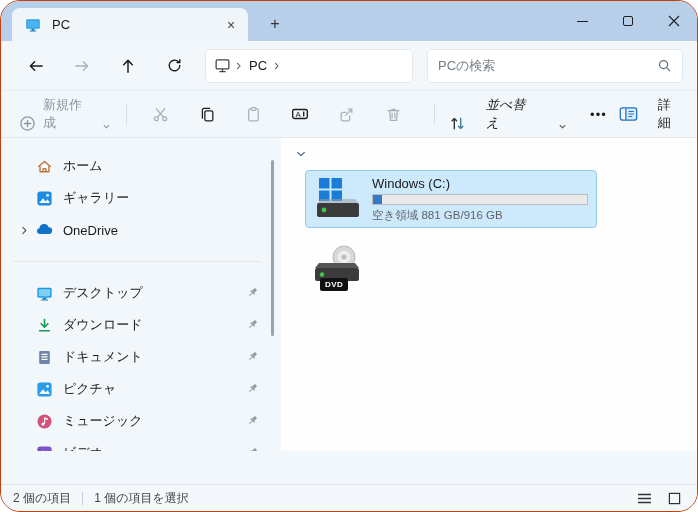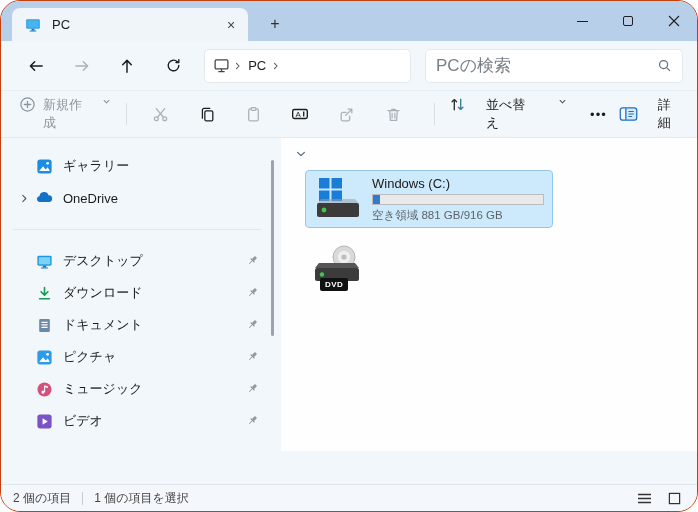--- a/index.html
+++ b/index.html
@@ -28,50 +28,50 @@
   .navbar{ height:50px; display:flex; align-items:center; padding:0 14px 0 16px; flex-shrink:0;
     border-bottom:1px solid #e9eef2;}
   .nav-btn{ width:38px; height:34px; display:flex; align-items:center; justify-content:center;
     margin-right:8px; color:#1b1b1b; border-radius:4px; }
   .nav-btn.disabled{ color:#a9b2ba; }
   .addressbar{ width:208px; height:34px; background:#fff; border:1px solid #e4e9ed; border-radius:5px;
     margin-left:4px; display:flex; align-items:center; padding:0 8px; font-size:13px; color:#1b1b1b; }
   .addressbar .crumb{ margin:0 2px; }
   .searchbox{ flex:1; height:34px; background:#fff; border:1px solid #e4e9ed; border-radius:5px;
     margin-left:14px; display:flex; align-items:center; padding:0 10px; }
-  .searchbox input{ flex:1; border:none; outline:none; font-size:17px; color:#333; background:transparent;
+  .searchbox input{ flex:1; border:none; outline:none; font-size:13px; color:#333; background:transparent;
     font-family:inherit; }
   .searchbox input::placeholder{ color:#767e86; }
   
   .toolbar{ height:47px; display:flex; align-items:center; padding:0 14px 0 18px; flex-shrink:0;
     border-bottom:1px solid #e3e8ec; }
-  .tb-new{ display:flex; align-items:flex-start; gap:7px; color:#8d959c; font-size:13px; }
+  .tb-new{ display:flex; align-items:flex-end; gap:7px; color:#8d959c; font-size:13px; }
   .tb-divider{ width:1px; height:22px; background:#d9dee3; margin:0 14px; }
   .tb-icon{ width:40px; height:34px; display:flex; align-items:center; justify-content:center;
     margin-right:7px; color:#1d1d1d; border-radius:4px; }
   .tb-icon.disabled{ color:#a9b1b8; }
-  .tb-sort{ display:flex; align-items:flex-start; gap:20px; color:#1d1d1d; font-size:13px; margin-right:10px; }
+  .tb-sort{ display:flex; align-items:flex-end; gap:20px; color:#1d1d1d; font-size:13px; margin-right:10px;font-style:italic; }
   .tb-more{ color:#1d1d1d; font-size:13px; letter-spacing:1px; padding:0 12px; }
   .tb-spacer{ flex:1; }
   .tb-details{ display:flex; align-items:center; gap:20px; color:#1d1d1d; font-size:13px; }
   
   .body{ flex:1; display:flex; position:relative; overflow:hidden; }
   .sidebar{ width:272px; padding-top:12px; flex-shrink:0; }
   .side-item{ height:32px; display:flex; align-items:center; padding-left:12px; font-size:13px; color:#1b1b1b; }
   .side-chevron{ width:22px; display:flex; align-items:center; justify-content:center; color:#555; }
   .side-icon{ width:18px; height:18px; display:flex; align-items:center; justify-content:center; }
   .side-label{ margin-left:10px; flex:1; }
   .side-pin{ margin-right:14px; display:flex; }
   .side-sep{ height:1px; background:#e6e6e6; margin:15px 12px 15px 12px; }
   .side-scrollbar{ position:absolute; left:270px; top:22px; width:3px; height:176px; background:#9da3a9; border-radius:2px; }
   .main{ flex:1; background:#fefeff; margin-left:8px; padding:10px 0 0 14px; }
   .group-header{ display:flex; align-items:center; gap:8px; font-size:13px; color:#20506e; }
   .tiles{ margin-top:10px; }
   .tile{ display:flex; padding:4px 8px; border-radius:4px; margin-left:10px; border:1px solid transparent; }
-  .tile.selected{ background:#cde9fc; border-color:#95c7ec; width:248px; }
+  .tile.selected{ background:#cde9fc; border-color:#95c7ec; width:292px; }
   .tile-icon{ width:48px; height:48px; position:relative; flex-shrink:0; }
   .tile-text{ margin-left:10px; flex:1; min-width:0; }
   .tile-name{ font-size:13px; color:#191919; margin-top:1px; white-space:nowrap; }
   .usage-track{ margin-top:3px; height:11px; background:#e9e9e9; border:1px solid #b9bdc1; }
   .usage-fill{ height:100%; background:#3579c8; }
   .free-text{ font-size:11.5px; color:#5f6368; margin-top:3px; white-space:nowrap; }
   .tile.dvd{ margin-top:12px; }
   .tile.dvd .tile-name{ margin-top:8px; }
   .dvd-badge{ position:absolute; left:6px; top:33px; background:#111; color:#fff; font-size:8px;
     font-weight:bold; padding:2px 5px; border-radius:2px; letter-spacing:.5px; }
@@ -271,20 +271,31 @@
           </svg>
         </span>
       <span>詳細</span>
     </div>
   </div>
 
   <div class="body">
 
     <div class="sidebar">
 
+      <div class="side-item">
+        <span class="side-chevron"></span>
+        <span class="side-icon">
+          <svg width="17" height="17" viewBox="0 0 16 16" fill="none" stroke="#c2703a" stroke-width="1.3" stroke-linejoin="round">
+              <path d="M2.2 8.2 8 3.2l5.8 5"></path>
+              <path d="M3.8 7.2V13h8.4V7.2" fill="#fff"></path>
+              <path d="M6.7 13v-3h2.6v3"></path>
+            </svg>
+        </span>
+        <span class="side-label">ホーム</span>
+      </div>
 
       <div class="side-item">
         <span class="side-chevron"></span>
         <span class="side-icon">
           <svg width="17" height="17" viewBox="0 0 16 16">
               <rect x="1.3" y="1.3" width="13.4" height="13.4" rx="2.6" fill="#1e8ce3"></rect>
               <path d="m3 12.2 3.6-4.4 2.5 3 1.9-2 2 3.4z" fill="#fff"></path>
               <circle cx="10.9" cy="5" r="1.3" fill="#fff"></circle>
             </svg>
         </span>

